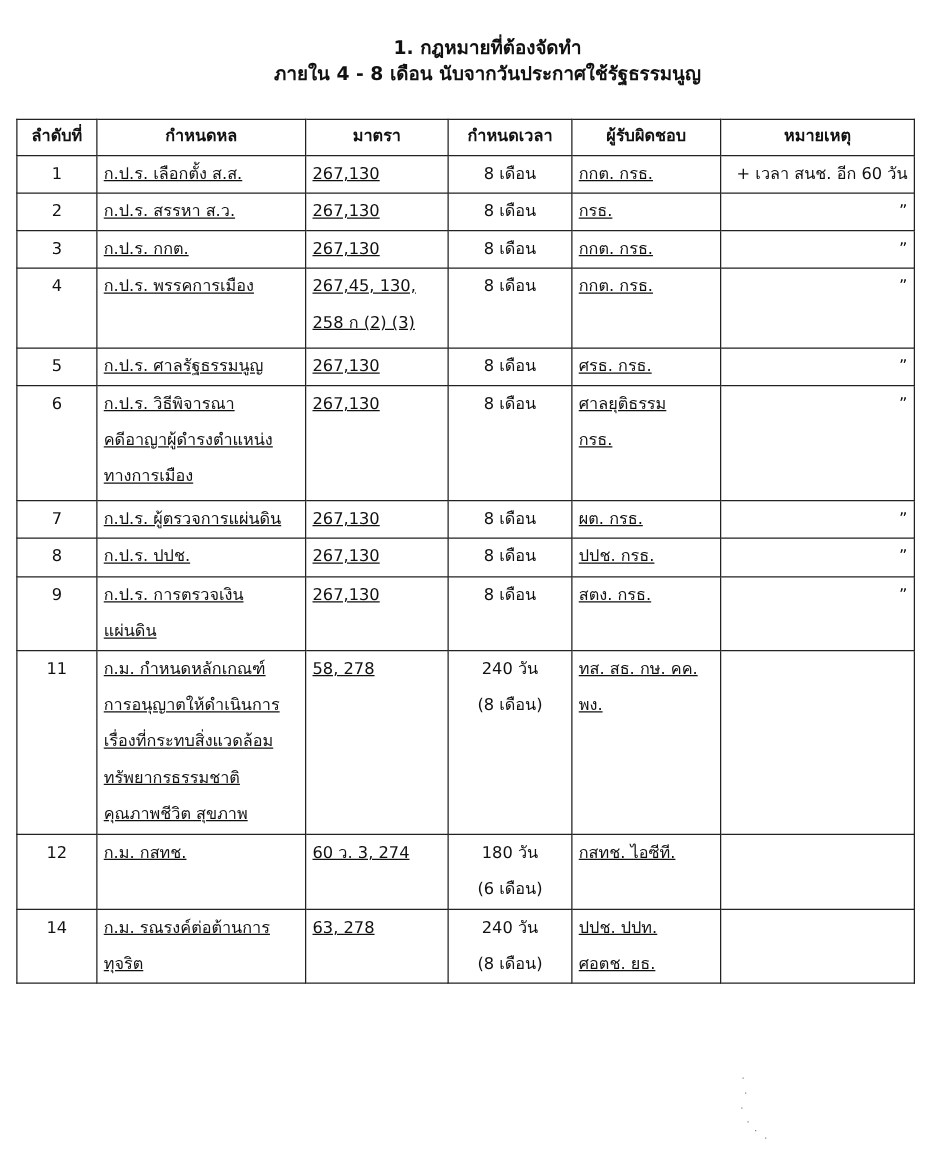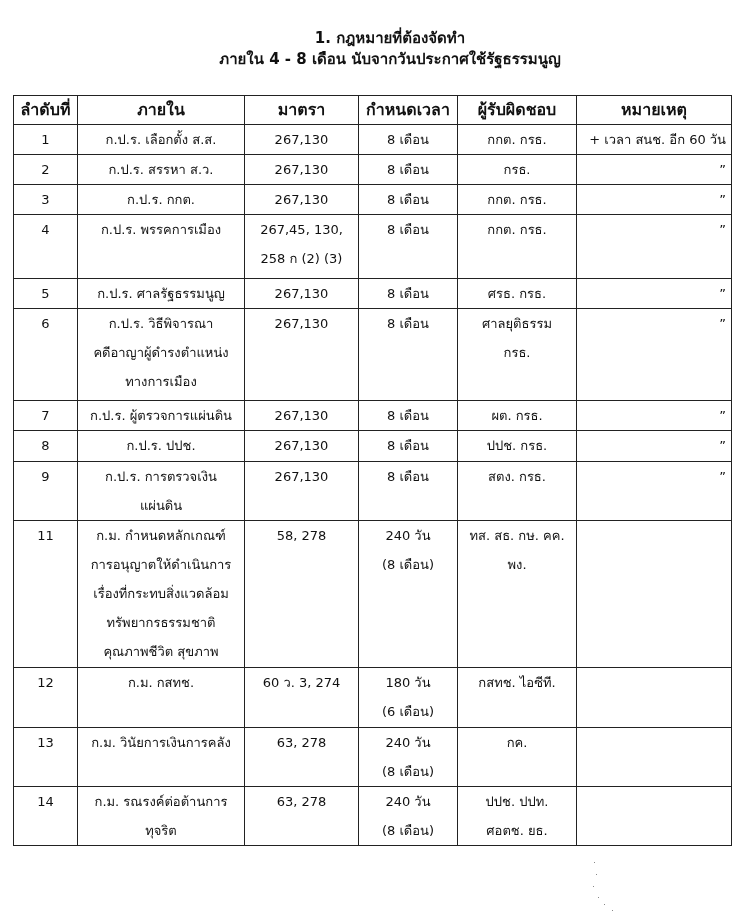--- a/index.html
+++ b/index.html
@@ -48,26 +48,26 @@
     vertical-align: top;
     padding: 0 5px;
     line-height: 29px;
     overflow: hidden;
   }
   table.law-table th {
     font-weight: bold;
     text-align: center;
     height: 28px;
     line-height: 28px;
-    font-size: 16px;
+    font-size: 13px;
   }
   td.c-no { text-align: center; }
   td.c-time { text-align: center; }
   td.c-note { text-align: right; }
-  td.c-law, td.c-sec, td.c-resp { text-align: center; }
+  td.c-law, td.c-sec, td.c-resp { text-align: left; text-decoration: underline; }
   .line { display: block; white-space: nowrap; }
   .scan-specks {
     position: absolute;
     left: 590px;
     top: 860px;
     width: 30px;
     height: 55px;
   }
   .scan-specks span {
     position: absolute;
@@ -89,21 +89,21 @@
     <col style="width:64px">
     <col style="width:167px">
     <col style="width:114px">
     <col style="width:99px">
     <col style="width:119px">
     <col style="width:155px">
   </colgroup>
   <thead>
     <tr>
       <th>ลำดับที่</th>
-      <th>ภายใน</th>
+      <th>กำหนดหล</th>
       <th>มาตรา</th>
       <th>กำหนดเวลา</th>
       <th>ผู้รับผิดชอบ</th>
       <th>หมายเหตุ</th>
     </tr>
   </thead>
   <tbody id="table-body">
       <tr style="height: 28px;">
         <td class="c-no">1</td>
         <td class="c-law">
@@ -302,39 +302,20 @@
         </td>
         <td class="c-sec">
           <span class="line">60 ว. 3, 274</span>
         </td>
         <td class="c-time">
           <span class="line">180 วัน</span>
           <span class="line">(6 เดือน)</span>
         </td>
         <td class="c-resp">
           <span class="line">กสทช. ไอซีที.</span>
-        </td>
-        <td class="c-note">
-          <span class="line"></span>
-        </td>
-      </tr>
-      <tr style="height: 59px;">
-        <td class="c-no">13</td>
-        <td class="c-law">
-          <span class="line">ก.ม. วินัยการเงินการคลัง</span>
-        </td>
-        <td class="c-sec">
-          <span class="line">63, 278</span>
-        </td>
-        <td class="c-time">
-          <span class="line">240 วัน</span>
-          <span class="line">(8 เดือน)</span>
-        </td>
-        <td class="c-resp">
-          <span class="line">กค.</span>
         </td>
         <td class="c-note">
           <span class="line"></span>
         </td>
       </tr>
       <tr style="height: 59px;">
         <td class="c-no">14</td>
         <td class="c-law">
           <span class="line">ก.ม. รณรงค์ต่อต้านการ</span>
           <span class="line">ทุจริต</span>

